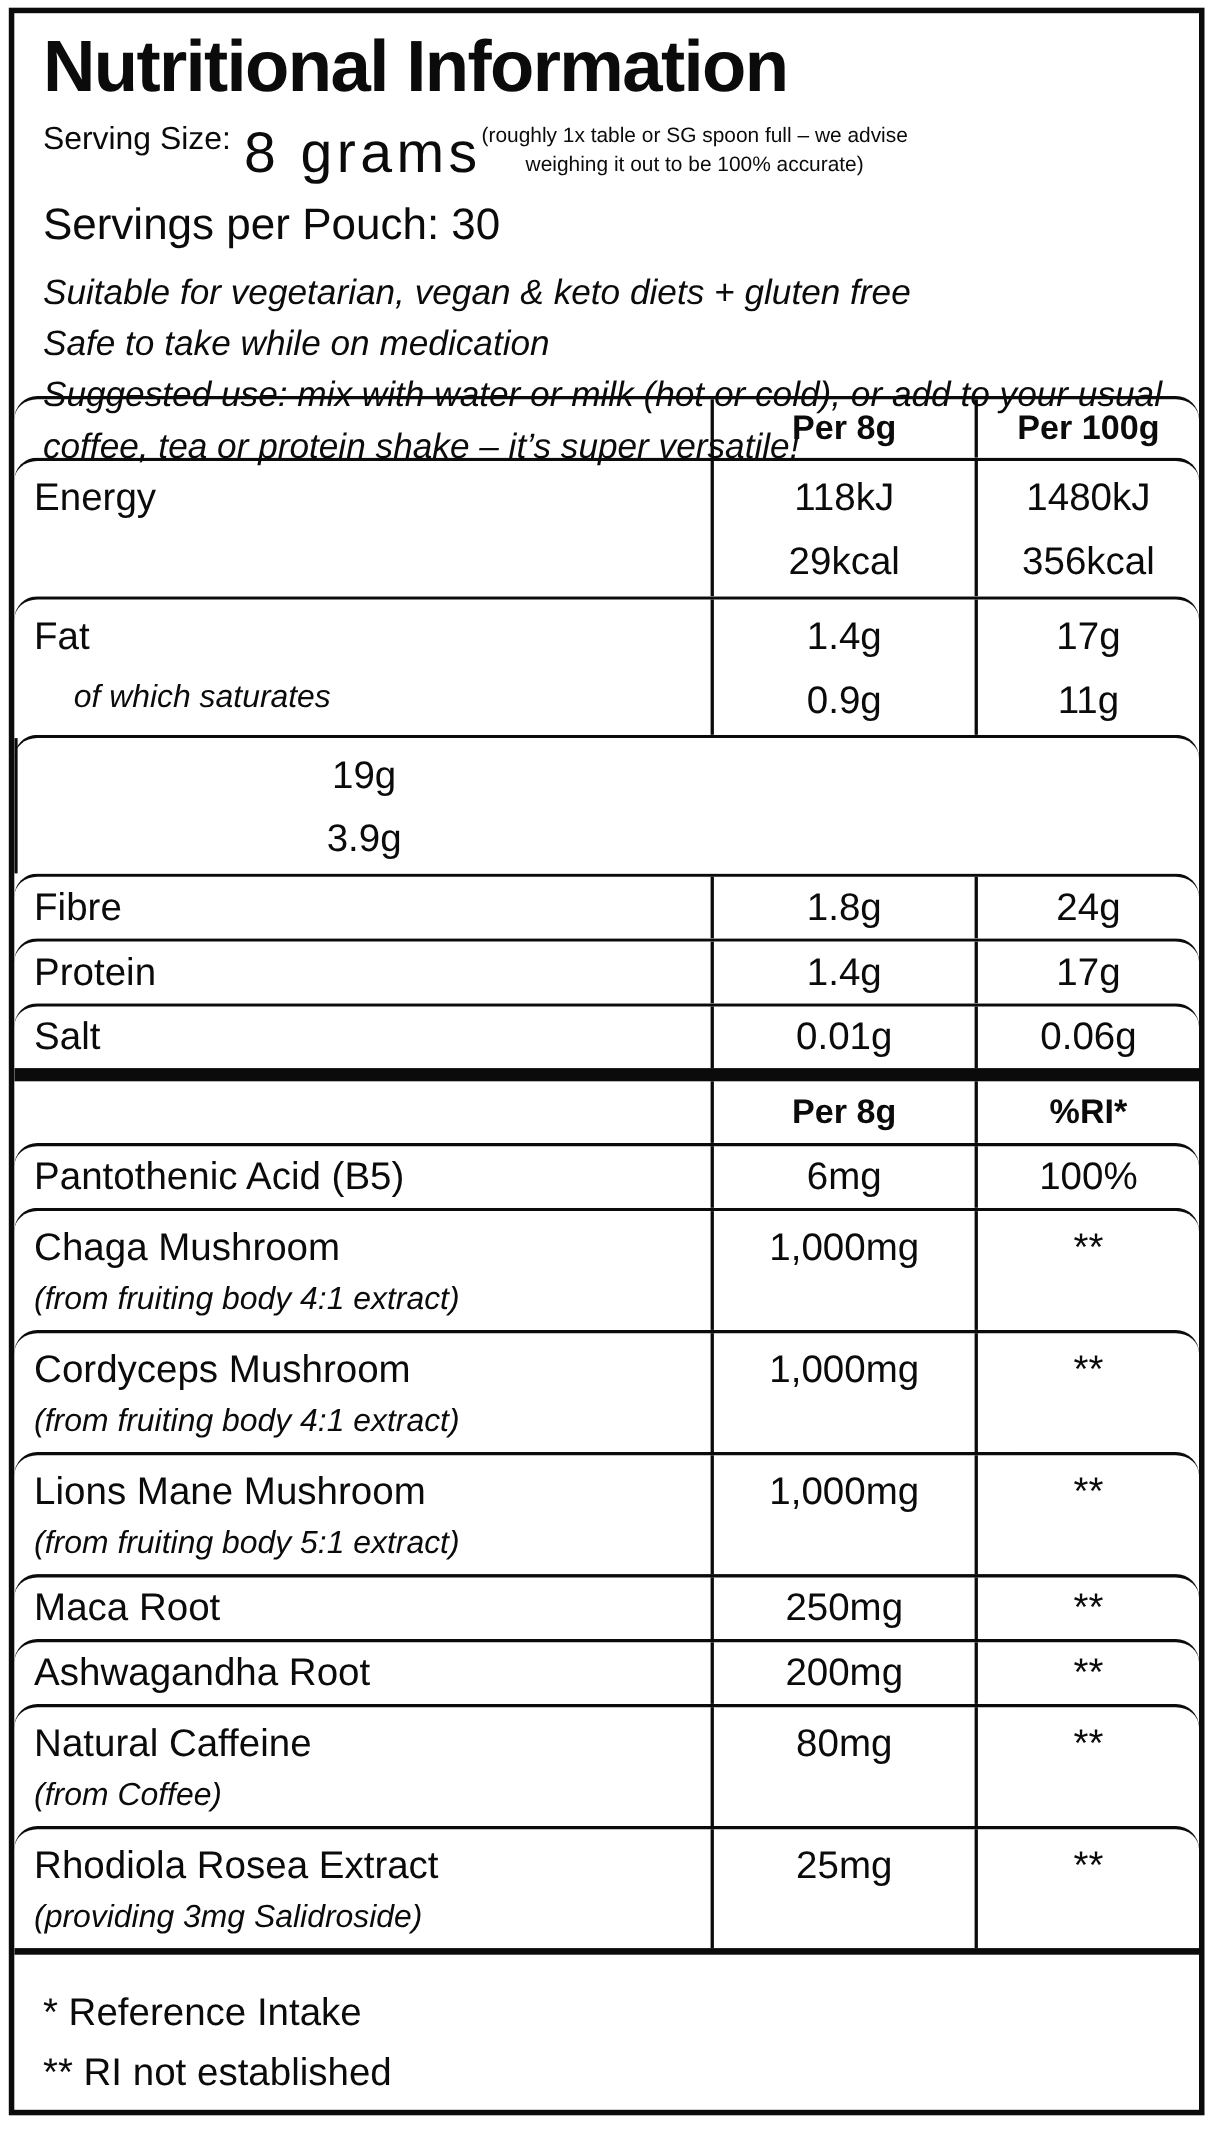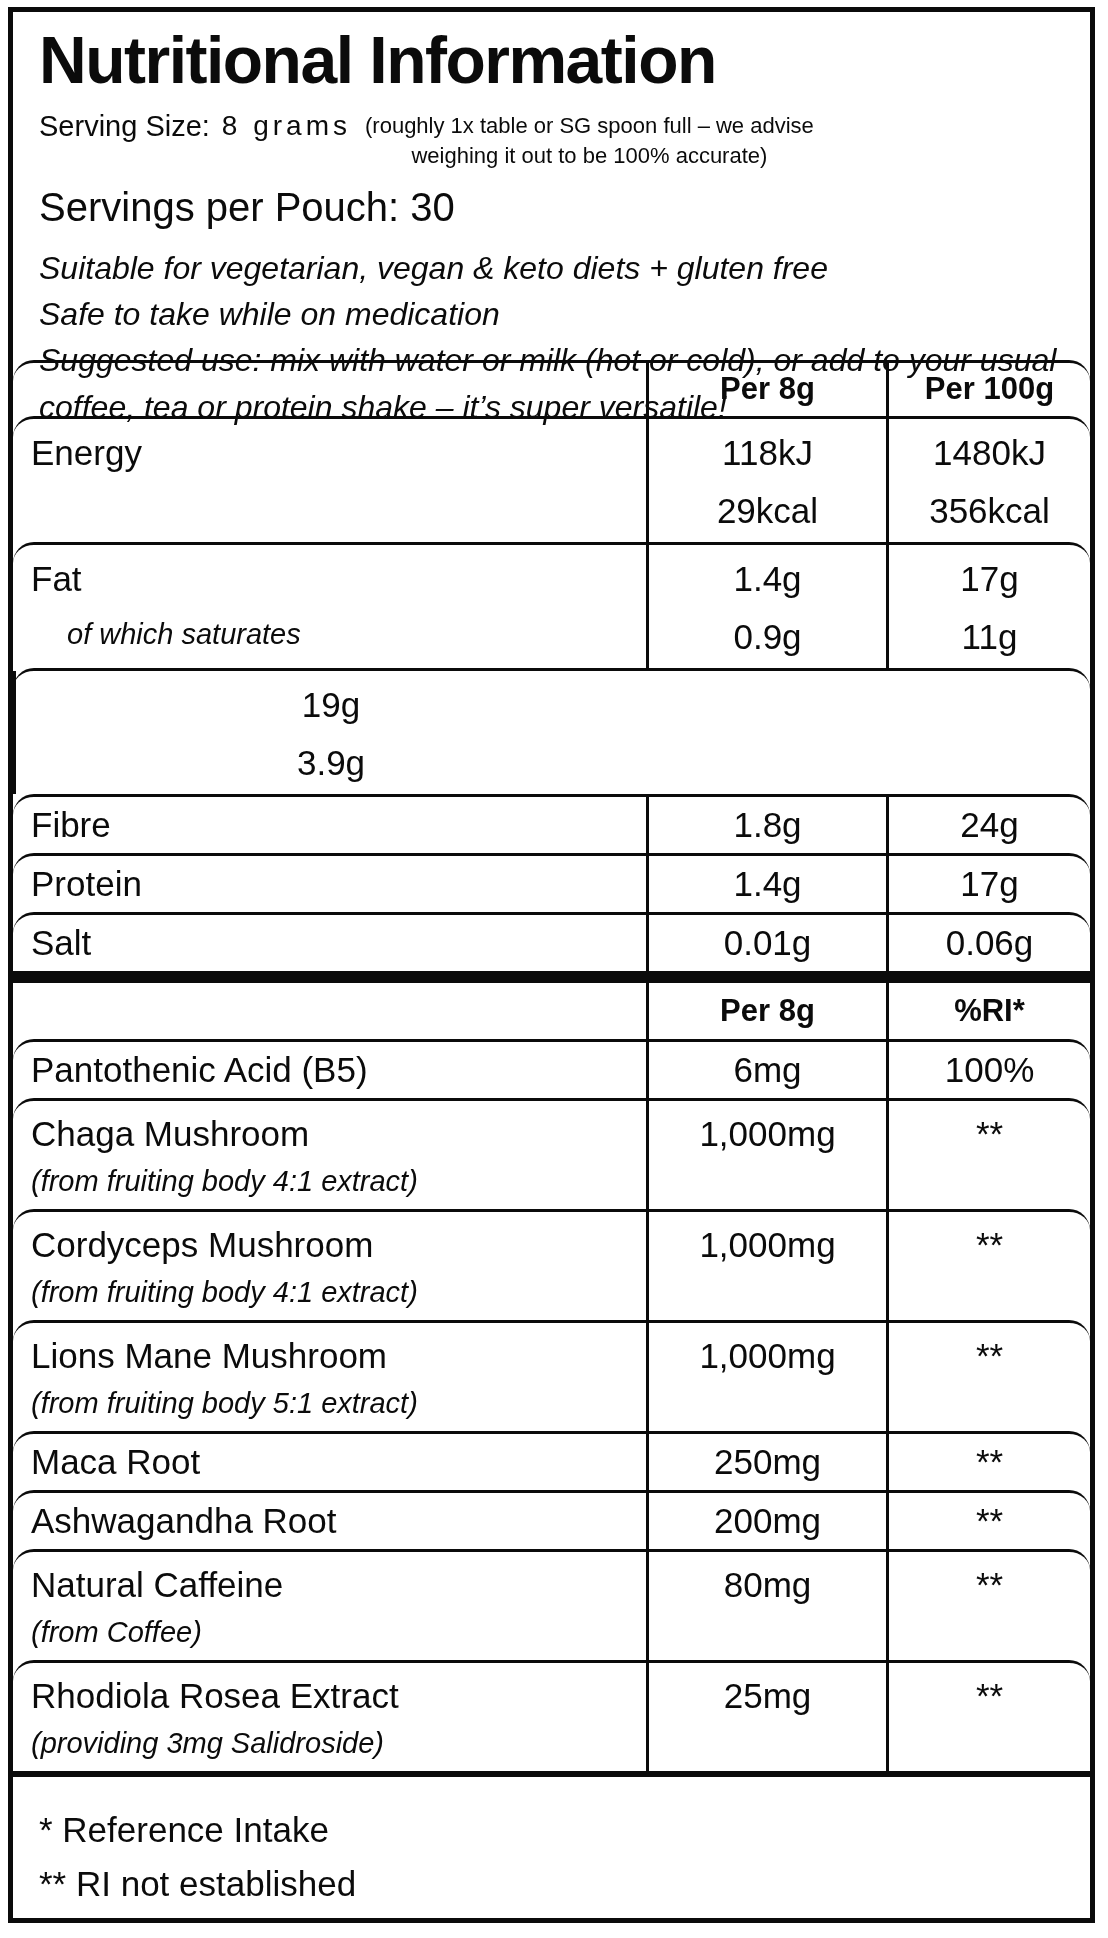--- a/index.html
+++ b/index.html
@@ -4,22 +4,22 @@
 <style>
   html,body{margin:0;padding:0;background:#ffffff;}
   body{width:1108px;height:1938px;position:relative;font-family:"Liberation Sans",sans-serif;color:#0b0b0b;}
   .label-box{position:absolute;left:8px;top:7px;width:1087px;height:1916px;border:5px solid #0b0b0b;box-sizing:border-box;background:#fff;overflow:hidden;}
 
   
   .intro{padding:14px 22px 0 26px;height:348px;box-sizing:border-box;}
   .title{font-size:66px;font-weight:900;letter-spacing:-1.5px;line-height:1.05;margin:0;}
   .serving-line{display:flex;align-items:flex-start;margin-top:16px;}
   .serving-size{font-size:29px;font-weight:500;white-space:nowrap;line-height:1.1;}
-  .serving-grams{font-size:28px;font-weight:400;letter-spacing:4px;margin-left:12px;white-space:nowrap;line-height:1.1;}
-  .serving-note{font-size:22px;font-weight:400;text-align:center;margin-left:14px;line-height:1.35;padding-top:0px;}
+  .serving-grams{font-size:52px;font-weight:400;letter-spacing:4px;margin-left:12px;white-space:nowrap;line-height:1.1;}
+  .serving-note{font-size:19px;font-weight:400;text-align:center;margin-left:0;line-height:1.35;padding-top:0px;}
   .servings-pouch{font-size:40px;font-weight:500;margin-top:14px;line-height:1.1;}
   .intro-notes{margin-top:16px;font-style:italic;font-size:32px;line-height:1.45;}
   .intro-notes div{margin:0;}
 
   
   .grid-row{display:grid;grid-template-columns:1fr 240px 204px;border-top:3px solid #0b0b0b;box-sizing:border-box;border-radius:21px;}
   .cell{box-sizing:border-box;display:flex;flex-direction:column;justify-content:center;}
   .c1{padding-left:18px;align-items:flex-start;text-align:left;}
   .c2,.c3{border-left:3px solid #0b0b0b;align-items:center;text-align:center;}
   .main-txt{font-size:35px;font-weight:400;line-height:46px;}

